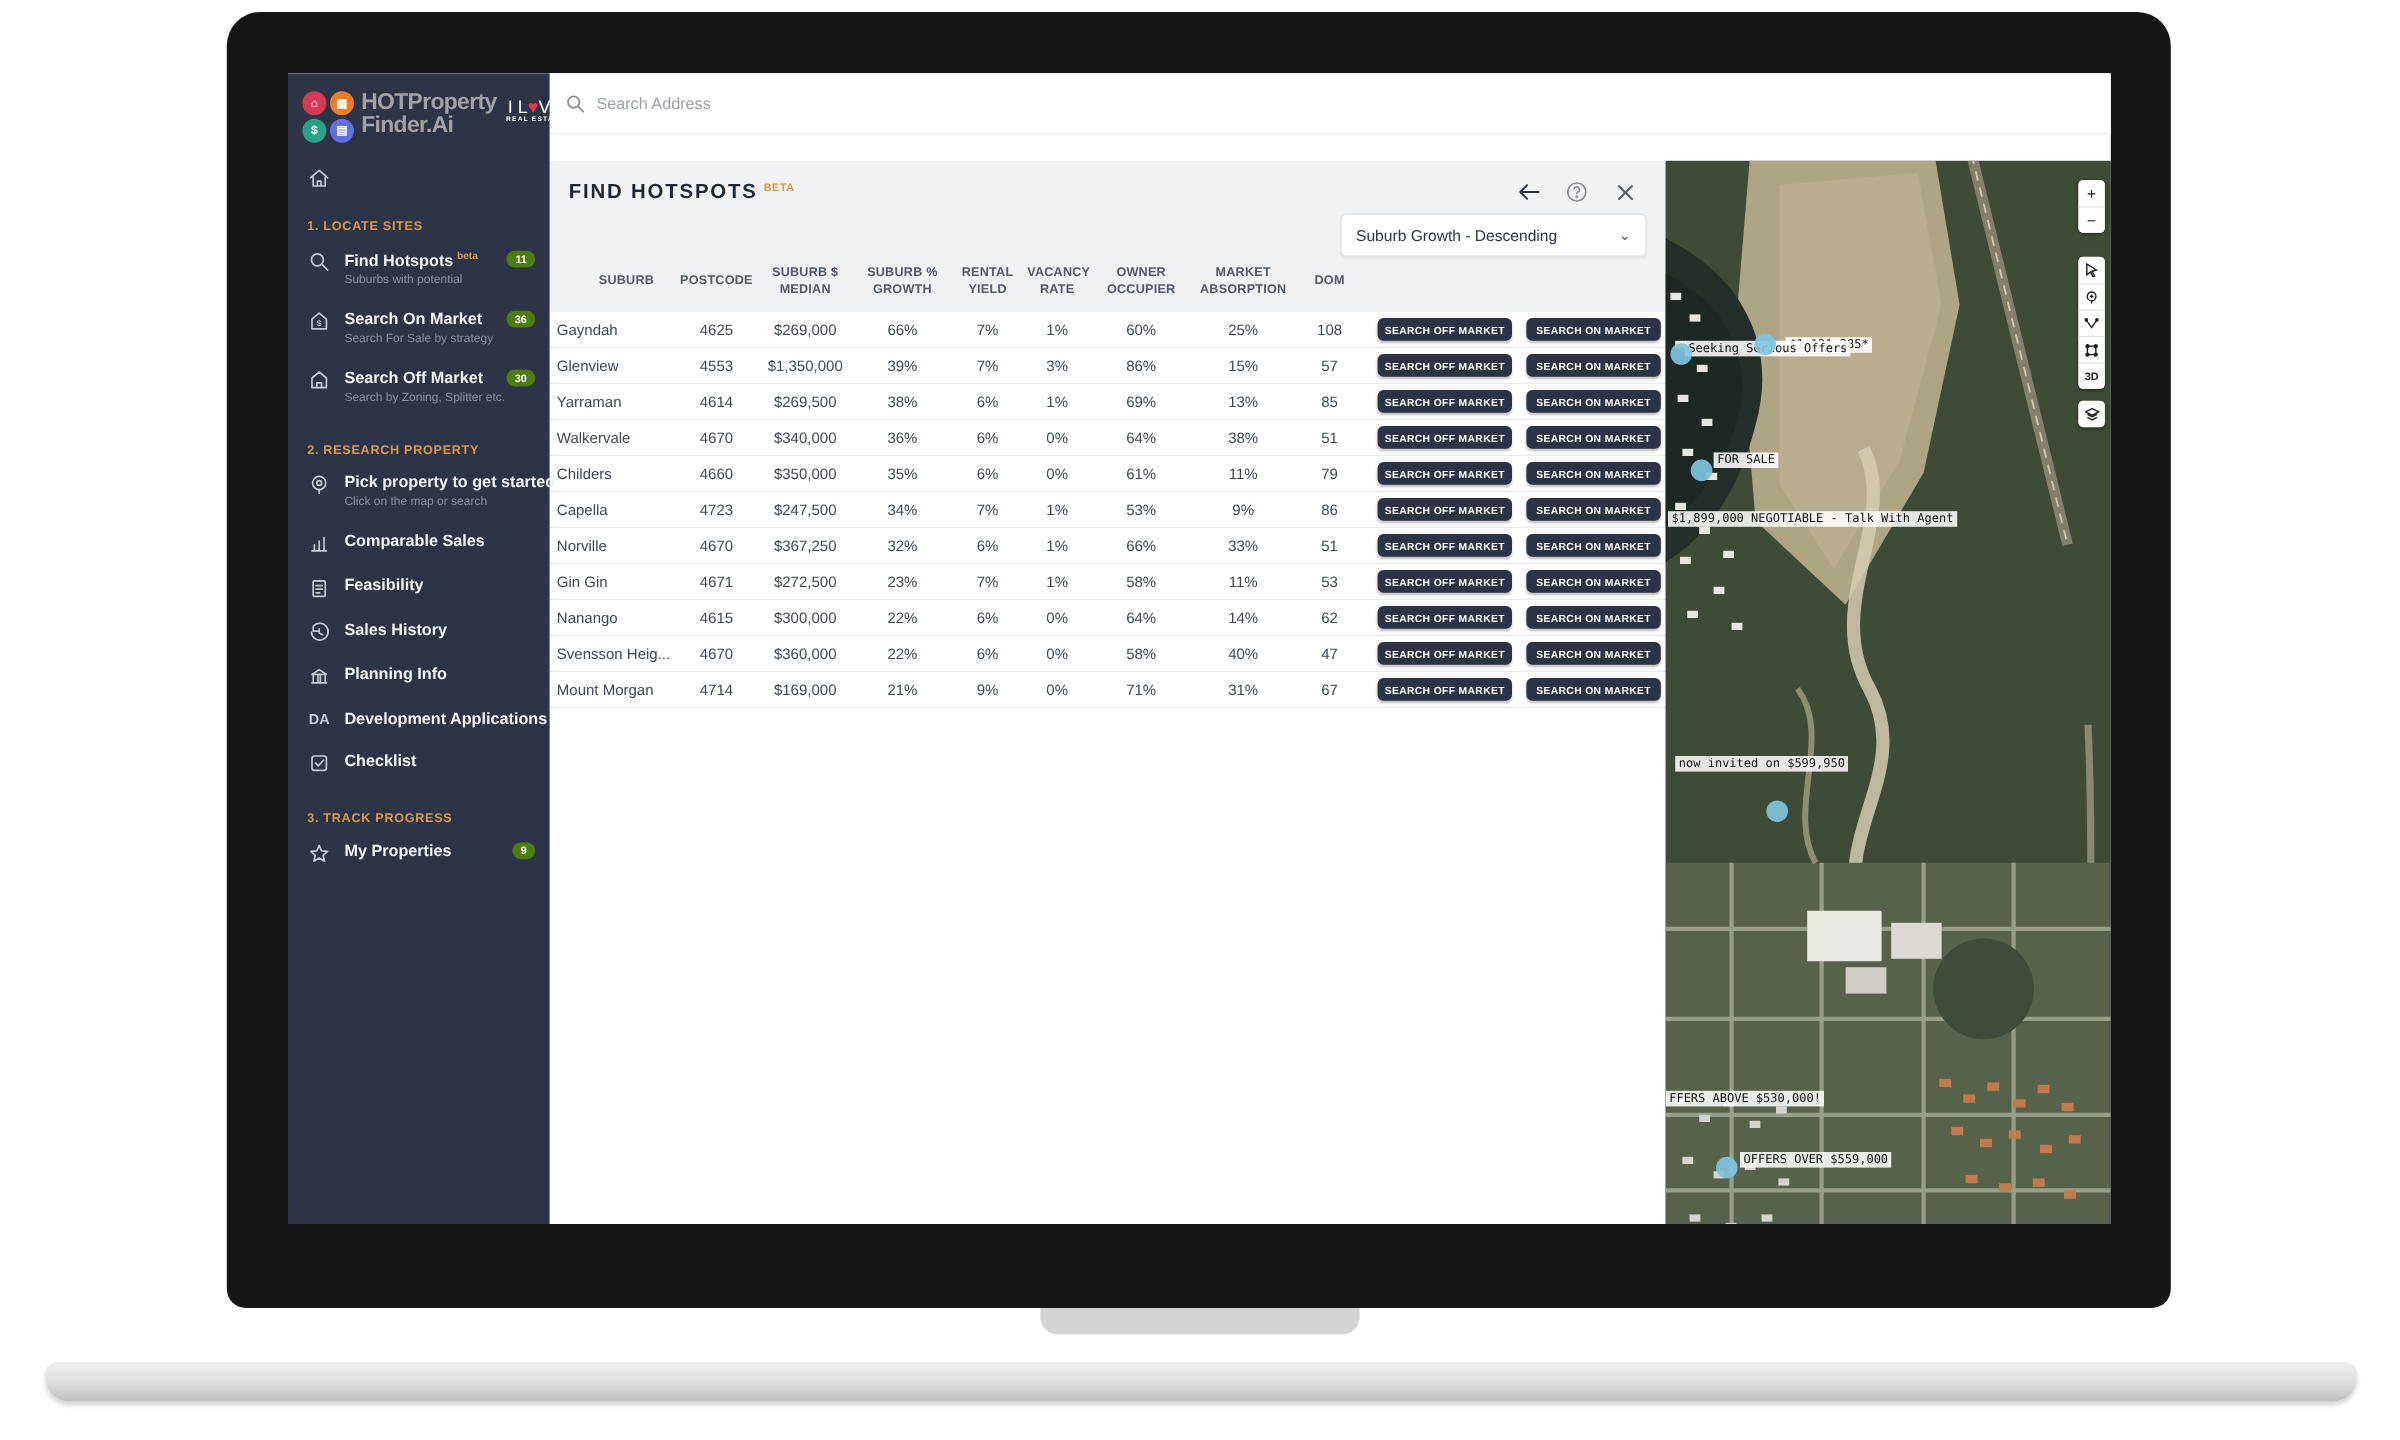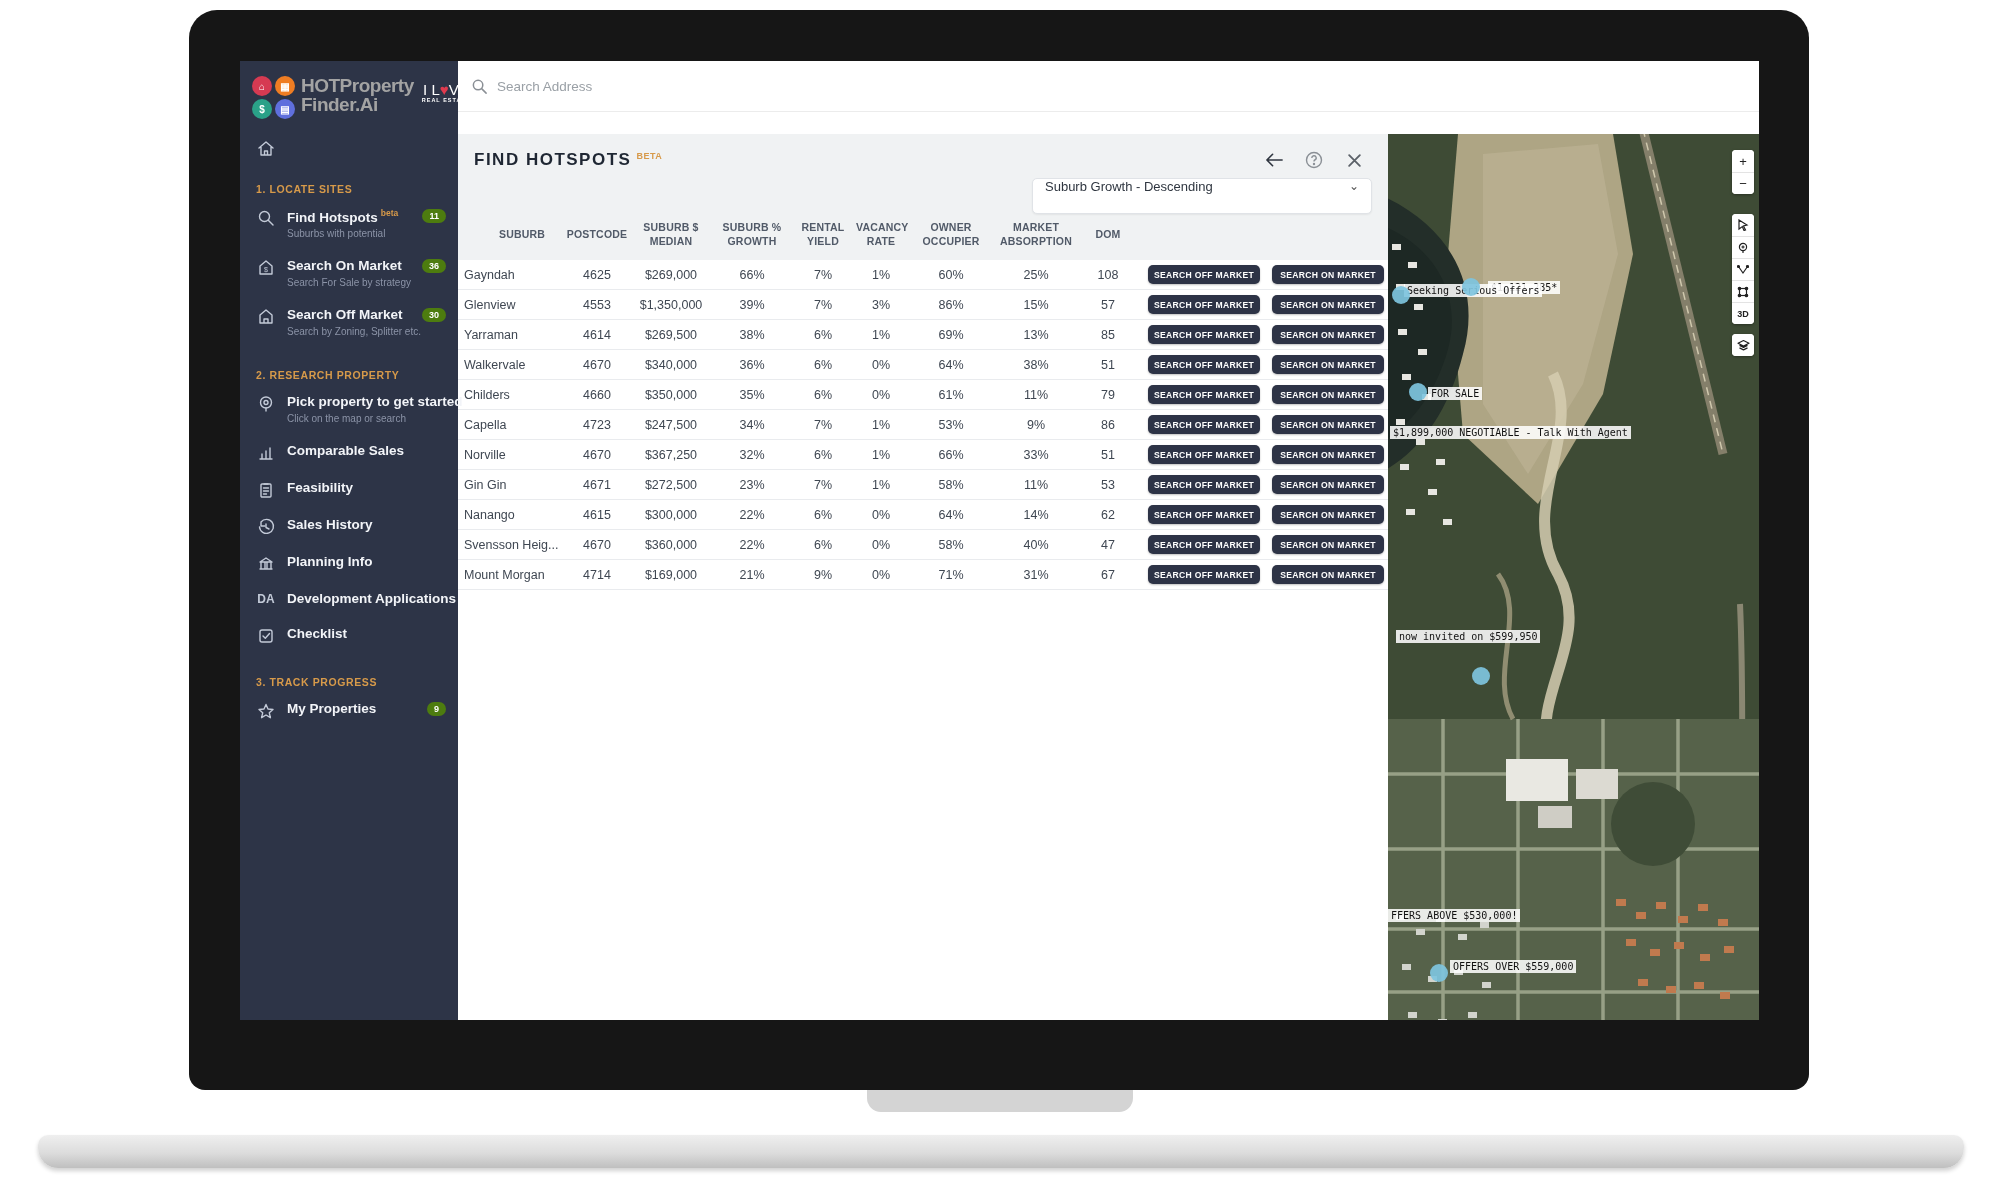--- a/index.html
+++ b/index.html
@@ -54,22 +54,22 @@
 
   
   .main { width:930px; flex:0 0 930px; background:#fff; display:flex; flex-direction:column; }
   .panel-head-zone { background:#f0f2f3; padding:0 0 4px 0; }
   .panel-title-row { display:flex; align-items:center; padding:16px 24px 0 16px; }
   .panel-title { font-size:17px; font-weight:600; color:#1f2733; letter-spacing:1.5px; }
   .panel-beta { font-size:9px; font-weight:700; color:#d79a4a; margin-left:5px; margin-top:-8px; letter-spacing:.5px; }
   .panel-icons { margin-left:auto; display:flex; align-items:center; gap:20px; }
   .panel-icons .pi { width:20px; height:20px; display:flex; align-items:center; justify-content:center; cursor:pointer; }
   .sort-row { display:flex; justify-content:flex-end; padding:8px 16px 0 0; }
-  .sort-select { width:340px; height:36px; background:#fff; border:1px solid #e0e3e7; border-radius:5px;
-                 box-shadow:0 1px 2px rgba(0,0,0,.06); display:flex; 
+  .sort-select { width:255px; height:36px; background:#fff; border:1px solid #e0e3e7; border-radius:5px;
+                 box-shadow:0 1px 2px rgba(0,0,0,.06); display:flex; align-items:center;
                  padding:0 12px; font-size:13px; color:#2f3640; cursor:pointer; }
   .sort-select .chev { margin-left:auto; color:#555; font-size:12px; }
 
   .grid-row { display:grid; grid-template-columns:102px 62px 86px 76px 66px 50px 90px 80px 64px 128px 120px;
               align-items:center; padding-left:6px; }
   .thead { margin-top:6px; padding-bottom:8px; }
   .th { font-size:10.5px; font-weight:700; color:#515a68; text-align:center; line-height:1.35; letter-spacing:.2px; }
   .th.left { text-align:left;margin-left:35px; }
   .trow { height:30px; border-bottom:1px solid #e9ebee; background:#fff; }
   .td { font-size:12.5px; color:#3f4752; text-align:center; white-space:nowrap; overflow:hidden; }
@@ -568,21 +568,21 @@
           
           <div class="map-dot" style="left:4px; top:152px;"></div>
           <div class="map-dot" style="left:74px; top:144px;"></div>
           <div class="map-dot" style="left:21px; top:249px;"></div>
           <div class="map-dot" style="left:84px; top:533px;"></div>
           <div class="map-dot" style="left:42px; top:830px;"></div>
 
           
           <div class="map-label" style="left:100px; top:147px;">$1,121,285*</div>
           <div class="map-label" style="left:16px;  top:150px; z-index:3;">Seeking Serious Offers</div>
-          <div class="map-label" style="left:40px;  top:253px;">FOR SALE</div>
+          <div class="map-label" style="left:40px;  top:243px;">FOR SALE</div>
           <div class="map-label" style="left:2px;   top:292px;">$1,899,000 NEGOTIABLE - Talk With Agent</div>
           <div class="map-label" style="left:8px;   top:496px;">now invited on $599,950</div>
           <div class="map-label" style="left:0px;   top:775px;">FFERS ABOVE $530,000!</div>
           <div class="map-label" style="left:62px;  top:826px;">OFFERS OVER $559,000</div>
 
           
           <div class="mapctl" style="left:344px; top:16px;">
             <div class="ctl-box">
               <button class="ctl-btn">+</button>
               <button class="ctl-btn">−</button>

